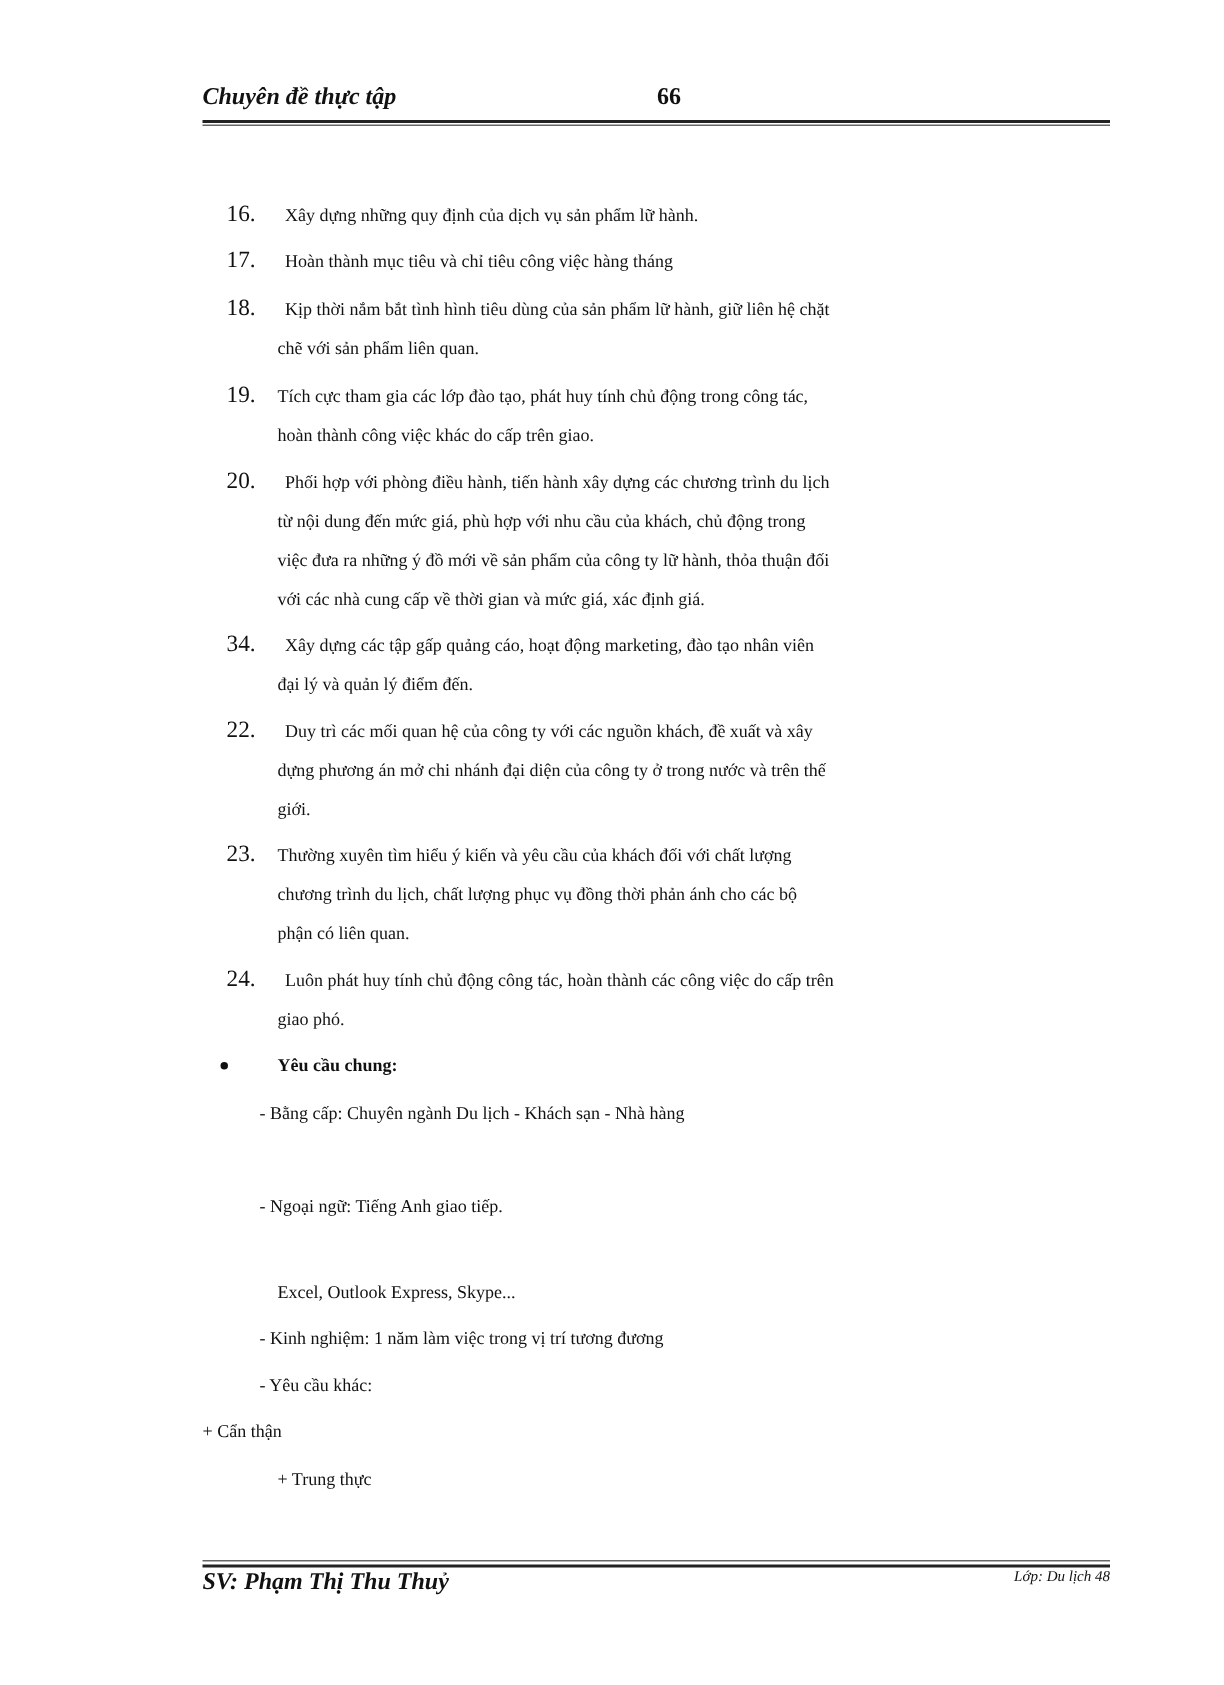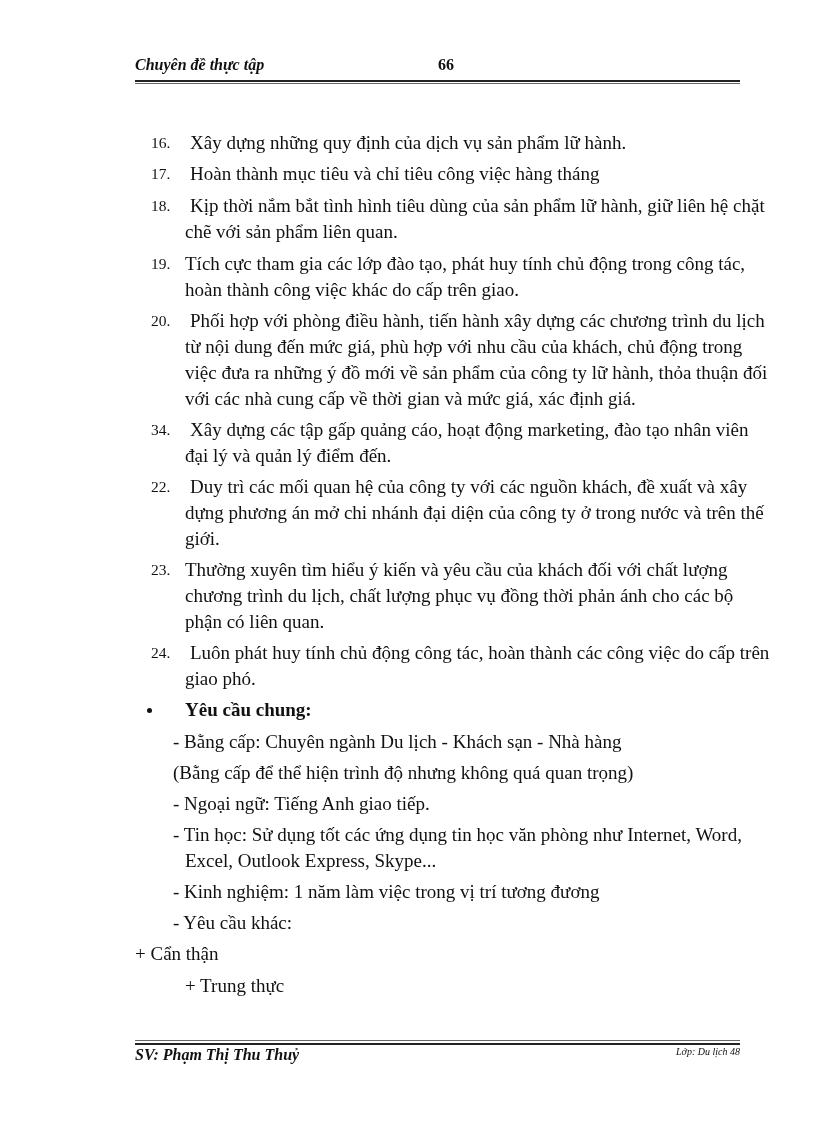--- a/index.html
+++ b/index.html
@@ -12,21 +12,21 @@
   .header-page { position: absolute; left: 303px; top: 0; font-weight: bold; font-size: 16px; }
   .rule-top { position: absolute; left: 135px; top: 80px; width: 605px; height: 4px;
               border-top: 2px solid #222; border-bottom: 1px solid #666; box-sizing: border-box; }
 
   .rule-bottom { position: absolute; left: 135px; top: 1040px; width: 605px; height: 5px;
                  border-top: 1px solid #666; border-bottom: 2px solid #222; box-sizing: border-box; }
   .footer { position: absolute; left: 135px; top: 1046px; width: 605px; height: 24px; }
   .footer-left { position: absolute; left: 0; top: 0; font-style: italic; font-weight: bold; font-size: 16px; }
   .footer-right { position: absolute; right: 0; top: 0; font-style: italic; font-weight: normal; font-size: 10px; }
 
-  .line { position: absolute; font-size: 19px; white-space: nowrap; line-height: 20px; }
+  .line { position: absolute; font-size: 12px; white-space: nowrap; line-height: 20px; }
   .num { position: absolute; left: 135px; font-size: 15.5px; line-height: 20px; margin-left: 16px; }
   .bullet { position: absolute; left: 147px; top: 708px; width: 5px; height: 5px; border-radius: 50%; background: #111; }
   .bold { font-weight: bold; }
 </style>
 </head>
 <body>
 
 <div class="page">
 
   <div class="header">
@@ -69,23 +69,21 @@
   <span class="line" style="left:185px;top:586px">chương trình du lịch, chất lượng phục vụ đồng thời phản ánh cho các bộ</span>
   <span class="line" style="left:185px;top:612px">phận có liên quan.</span>
 
   <span class="num" style="top:643px">24.</span>
   <span class="line" style="left:190px;top:643px">Luôn phát huy tính chủ động công tác, hoàn thành các công việc do cấp trên</span>
   <span class="line" style="left:185px;top:669px">giao phó.</span>
 
   <span class="bullet"></span>
   <span class="line bold" style="left:185px;top:700px">Yêu cầu chung:</span>
   <span class="line" style="left:173px;top:732px">- Bằng cấp: Chuyên ngành Du lịch - Khách sạn - Nhà hàng</span>
-  <span class="line" style="left:173px;top:763px">(Bằng cấp để thể hiện trình độ nhưng không quá quan trọng)</span>
   <span class="line" style="left:173px;top:794px">- Ngoại ngữ: Tiếng Anh giao tiếp.</span>
-  <span class="line" style="left:173px;top:825px">- Tin học: Sử dụng tốt các ứng dụng tin học văn phòng như Internet, Word,</span>
   <span class="line" style="left:185px;top:851px">Excel, Outlook Express, Skype...</span>
   <span class="line" style="left:173px;top:882px">- Kinh nghiệm: 1 năm làm việc trong vị trí tương đương</span>
   <span class="line" style="left:173px;top:913px">- Yêu cầu khác:</span>
   <span class="line" style="left:135px;top:944px">+ Cẩn thận</span>
   <span class="line" style="left:185px;top:976px">+ Trung thực</span>
 
   <div class="rule-bottom"></div>
   <div class="footer">
     <span class="footer-left">SV: Phạm Thị Thu Thuỷ</span>
     <span class="footer-right">Lớp: Du lịch 48</span>

